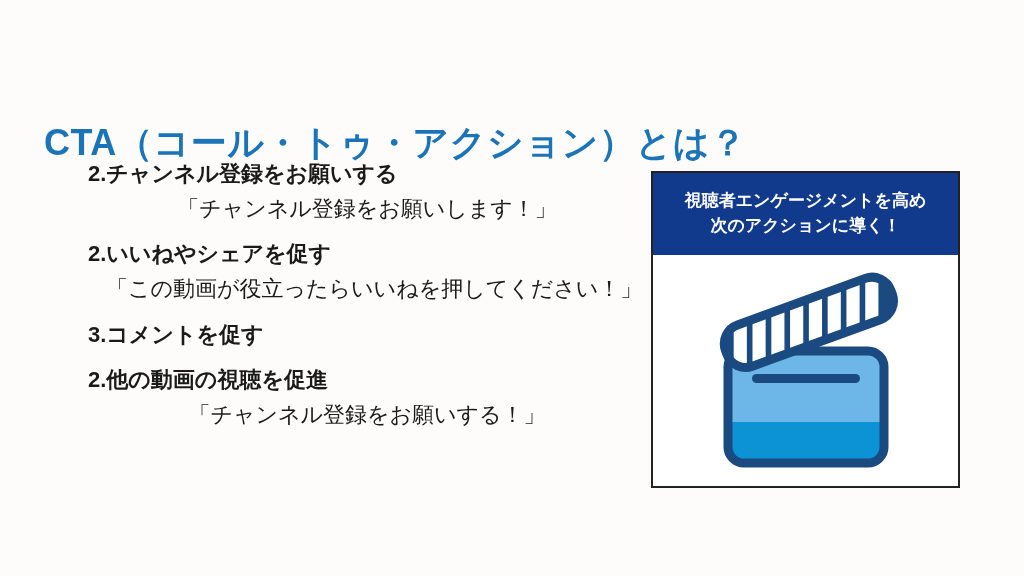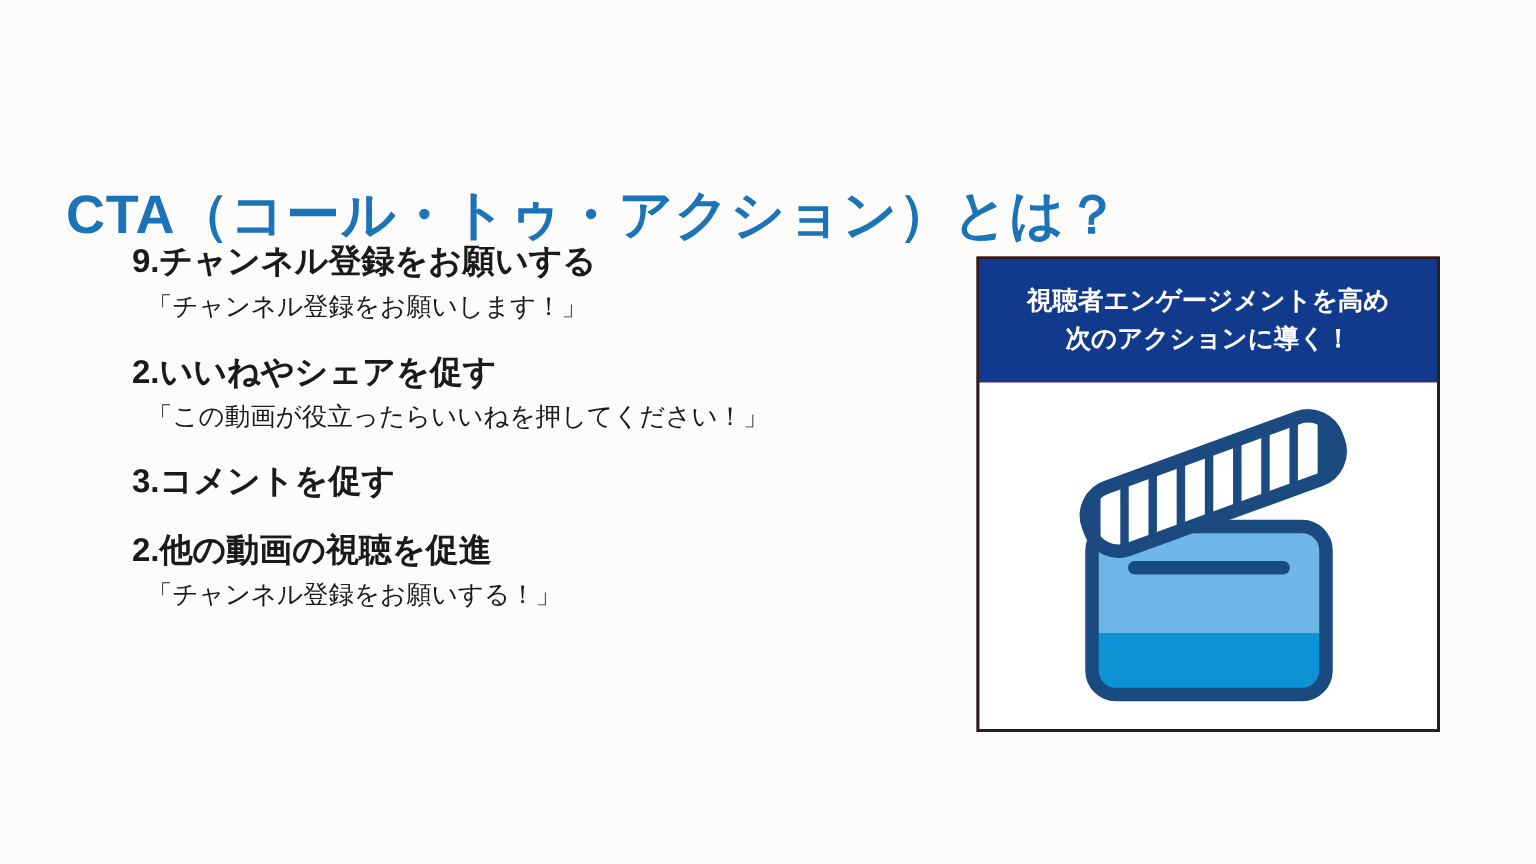--- a/index.html
+++ b/index.html
@@ -48,37 +48,38 @@
   .cta-item:last-child { margin-bottom: 0; }
 
   .cta-heading {
     font-size: 22px;
     font-weight: bold;
     color: #1a1a1a;
     line-height: 1.3;
     white-space: nowrap;
   }
   .cta-quote {
-    font-size: 17px;
+    font-size: 22px;
     font-weight: normal;
     color: #1a1a1a;
     line-height: 1.35;
     margin-top: 5px;
-    margin-left: 10px;
+    margin-left: 18px;
     white-space: nowrap;
+    text-align: center;
   }
 
   
   #info-card {
     position: absolute;
     left: 651px;
     top: 171px;
     width: 309px;
     height: 317px;
-    background: #b91c1c;
+    background: #4c1d95;
     border: 2px solid #222222;
     box-sizing: border-box;
   }
   #card-header {
     height: 82px;
     background: #123a8c;
     color: #ffffff;
     display: flex;
     align-items: center;
     justify-content: center;
@@ -111,21 +112,21 @@
 </head>
 <body>
 
 <div id="slide">
 
   <h1 id="slide-title">CTA（コール・トゥ・アクション）とは？</h1>
 
   <div id="cta-list">
 
     <div class="cta-item">
-      <div class="cta-heading">9.チャンネル登録をお願いする</div>
+      <div class="cta-heading">2.チャンネル登録をお願いする</div>
       <div class="cta-quote">「チャンネル登録をお願いします！」</div>
     </div>
 
     <div class="cta-item">
       <div class="cta-heading">2.いいねやシェアを促す</div>
       <div class="cta-quote">「この動画が役立ったらいいねを押してください！」</div>
     </div>
 
     <div class="cta-item">
       <div class="cta-heading">3.コメントを促す</div>

